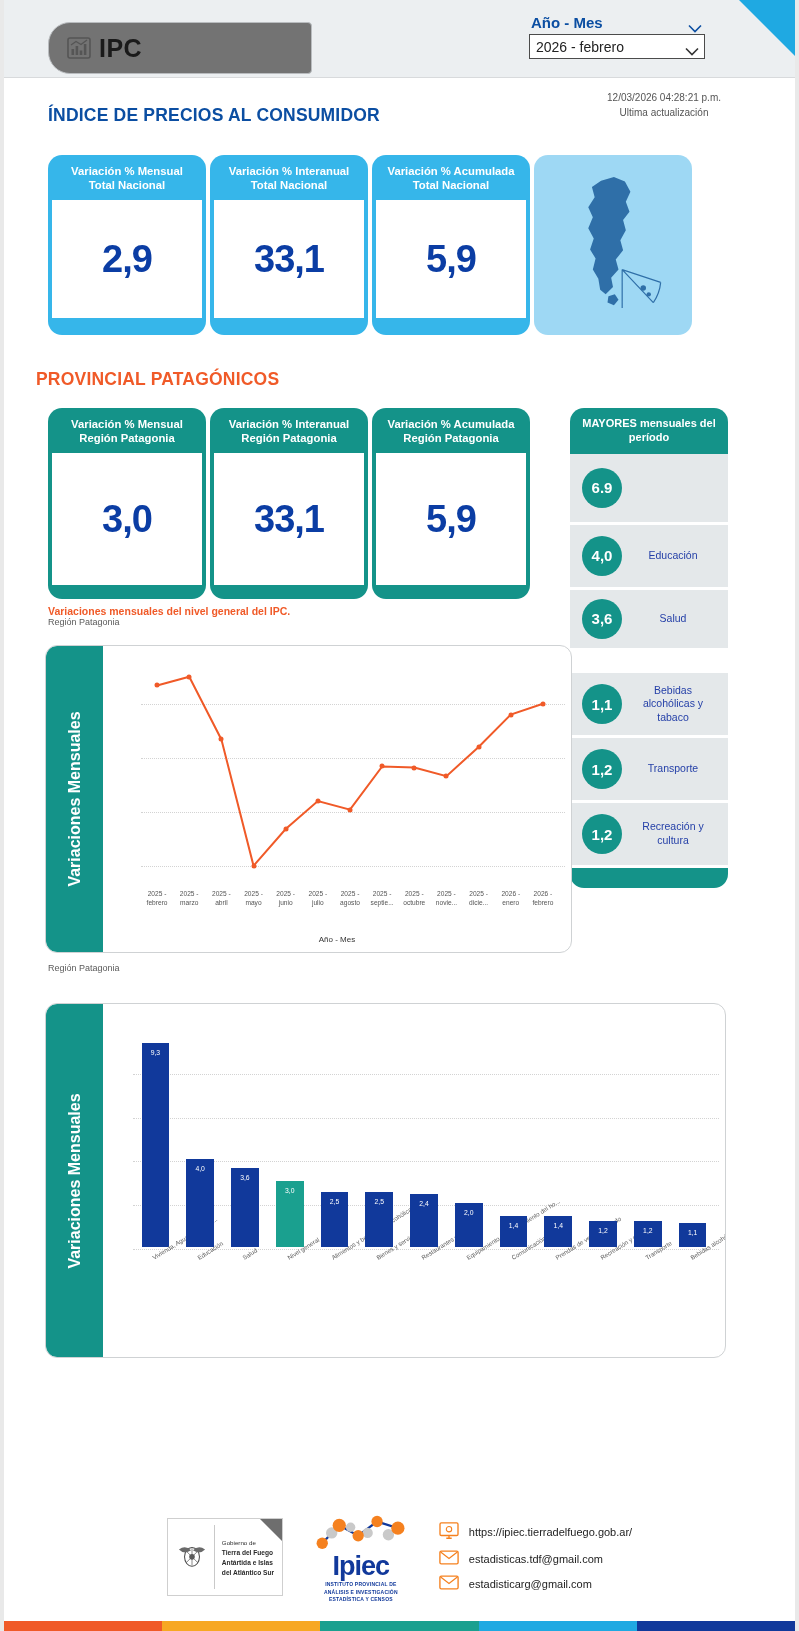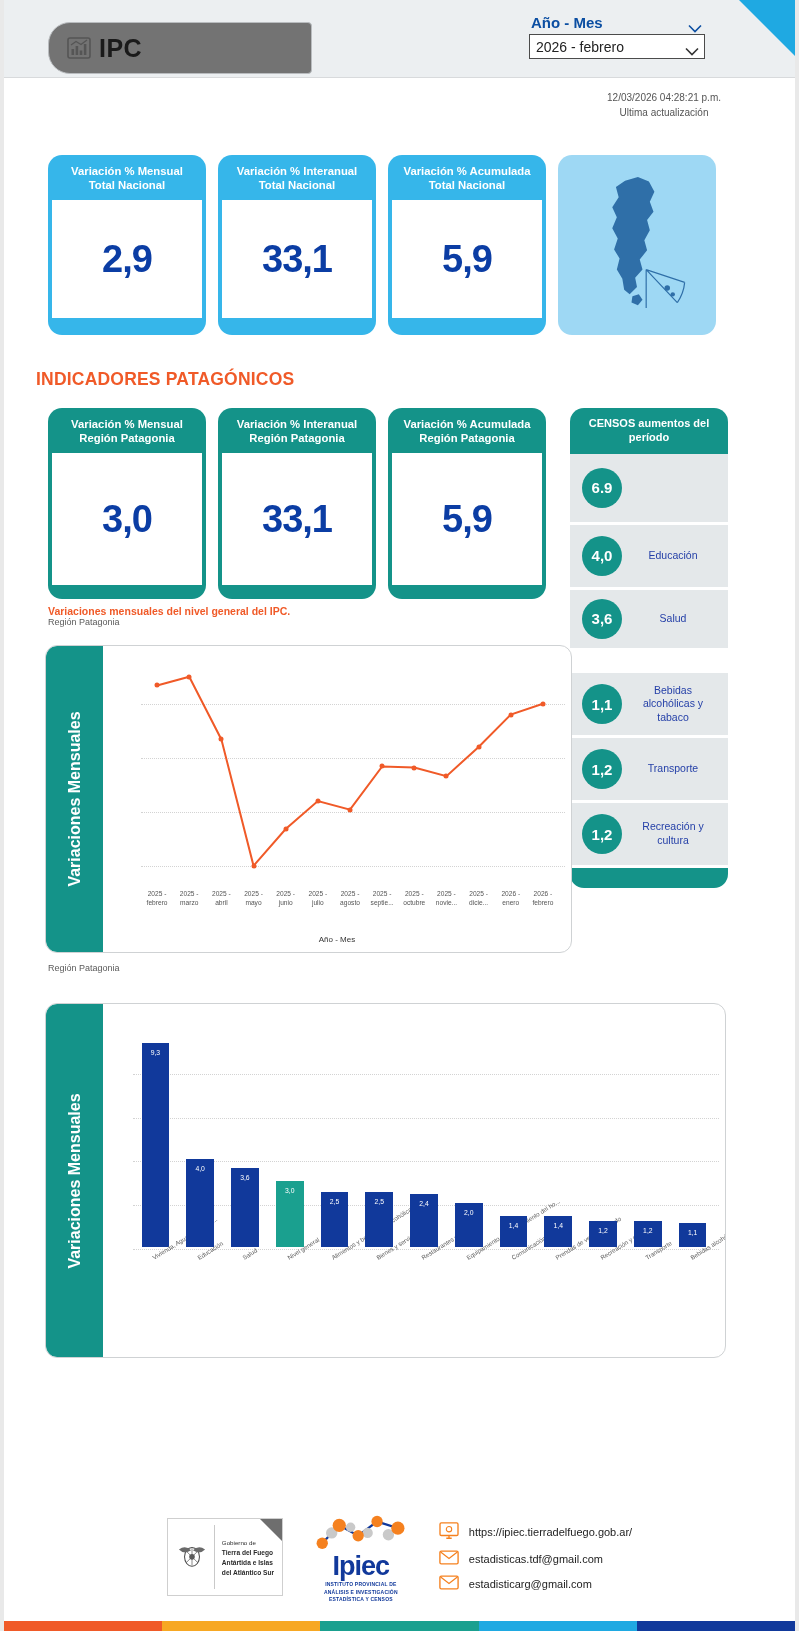--- a/index.html
+++ b/index.html
@@ -65,21 +65,21 @@
     font-size: 17.5px; font-weight: bold; letter-spacing: .2px;
   }
   .sec-title.blue { color: #0b4ea2; }
   .sec-title.orange { color: #f05a28; }
   .stamp {
     position: absolute; right: 74px; top: 90px;
     text-align: center; color: #555; font-size: 10px; line-height: 1.5;
   }
 
   
-  .kpi-row { display: flex; gap: 12px; }
+  .kpi-row { display: flex; gap: 4px; }
   .kpi-card {
     width: 158px; border-radius: 14px; overflow: hidden;
     display: flex; flex-direction: column;
   }
   .kpi-card.blue { background: #36b6ea; }
   .kpi-card.teal { background: #149389; }
   .kpi-head {
     color: #fff; font-size: 11.3px; font-weight: bold;
     text-align: center; line-height: 1.25; padding: 9px 6px 8px;
   }
@@ -260,20 +260,21 @@
     </div>
 
     <div class="corner-flag"></div>
   </div>
 
   <div class="stamp">
     <div>12/03/2026 04:28:21 p.m.</div>
     <div>Ultima actualización</div>
   </div>
 
+  <div style="position:absolute; left:44px; top:105px;" class="sec-title blue">ÍNDICE DE PRECIOS AL CONSUMIDOR</div>
 
   <div class="kpi-row" style="position:absolute; left:44px; top:155px;">
     <div class="kpi-card blue">
       <div class="kpi-head">
         <span>Variación % Mensual</span><br>
         <span>Total Nacional</span>
       </div>
       <div class="kpi-body">
         <span class="kpi-val">2,9</span>
       </div>
@@ -306,21 +307,21 @@
           <path fill="#2f6fa8" d="M61 3 L73 8 L79 19 L74 30 L78 41 L71 50 L74 61 L68 72 L71 83 L63 93 L66 104 L58 113 L60 123 L52 131 L46 126 L44 114 L38 104 L41 92 L35 82 L39 70 L33 59 L38 47 L33 36 L40 25 L37 14 L47 7 Z"></path>
           <path fill="#2f6fa8" d="M55 133 L62 131 L66 137 L61 143 L54 140 Z"></path>
           <circle cx="93" cy="124" r="3" fill="#2f6fa8"></circle>
           <circle cx="99" cy="131" r="2.4" fill="#2f6fa8"></circle>
           <path fill="none" stroke="#2f6fa8" stroke-width="1.3" d="M70 104 L112 118 M70 104 L104 140 M70 104 L70 146 M104 140 A46 46 0 0 0 112 118"></path>
         </svg>
       </span>
     </div>
   </div>
 
-  <div style="position:absolute; left:32px; top:369px;" class="sec-title orange">INDICADORES PATAGÓNICOS</div>
+  <div style="position:absolute; left:32px; top:369px;" class="sec-title orange">PROVINCIAL PATAGÓNICOS</div>
 
   <div class="kpi-row" style="position:absolute; left:44px; top:408px;">
     <div class="kpi-card teal">
       <div class="kpi-head">
         <span>Variación % Mensual</span><br>
         <span>Región Patagonia</span>
       </div>
       <div class="kpi-body">
         <span class="kpi-val">3,0</span>
       </div>
@@ -343,21 +344,21 @@
       </div>
       <div class="kpi-body">
         <span class="kpi-val">5,9</span>
       </div>
       <div class="kpi-foot"></div>
     </div>
   </div>
 
   <div class="rank-panel" style="position:absolute; left:566px; top:408px;">
     <div class="rank-head">
-      <span>CENSOS aumentos del</span>
+      <span>MAYORES mensuales del</span>
       <span>período</span>
     </div>
     <div class="rank-item" style="min-height:68px;">
       <div class="rank-bubble">6.9</div>
     </div>
     <div class="rank-item" style="min-height:62px;">
       <div class="rank-bubble">4,0</div>
       <div class="rank-label">Educación</div>
     </div>
     <div class="rank-item" style="min-height:58px;">

